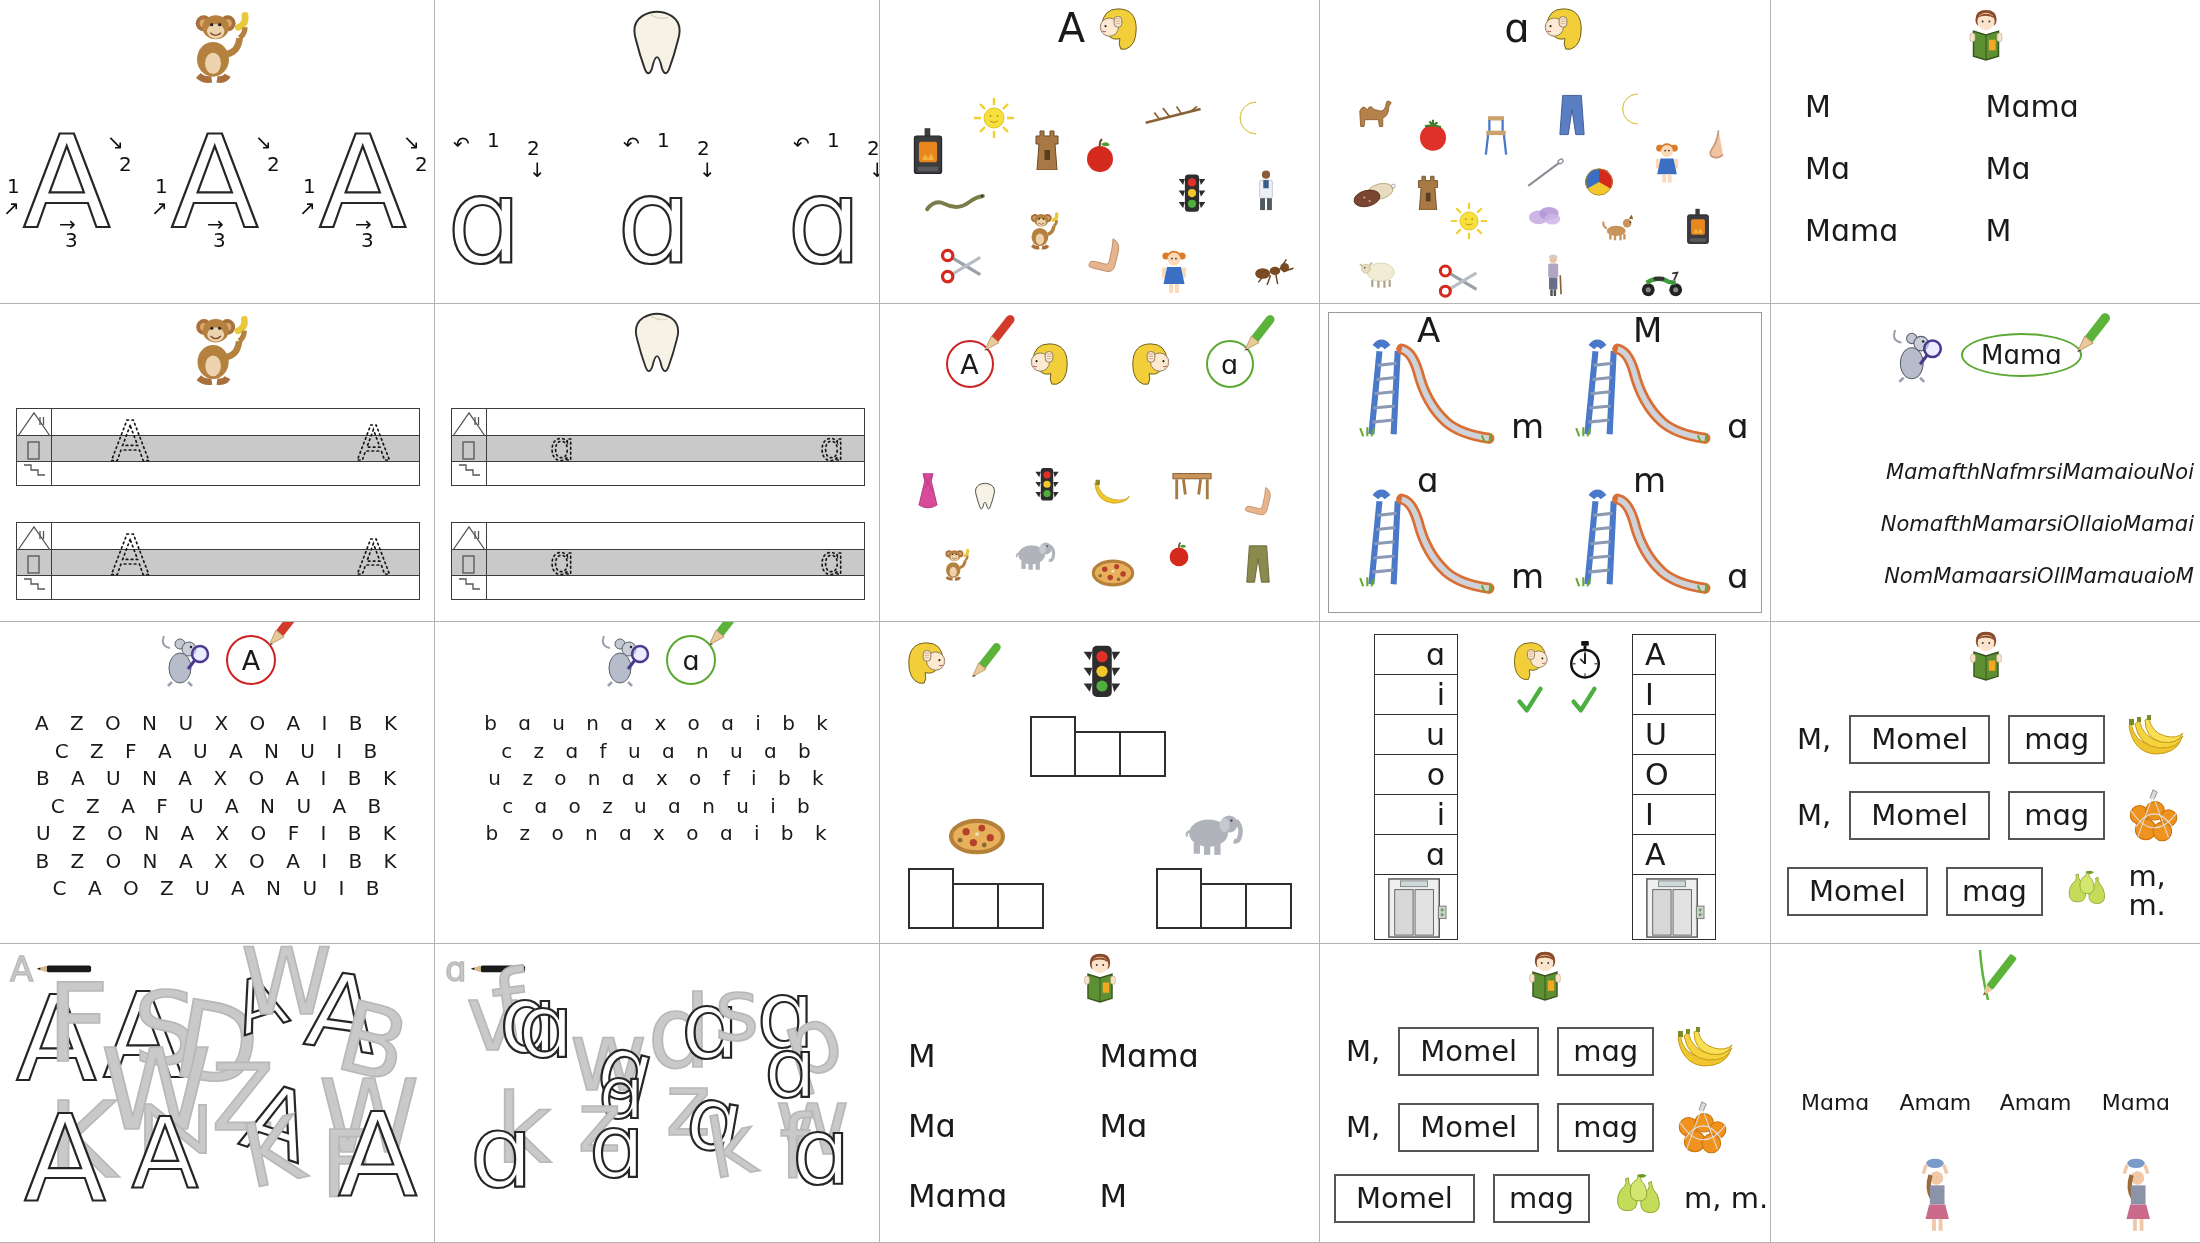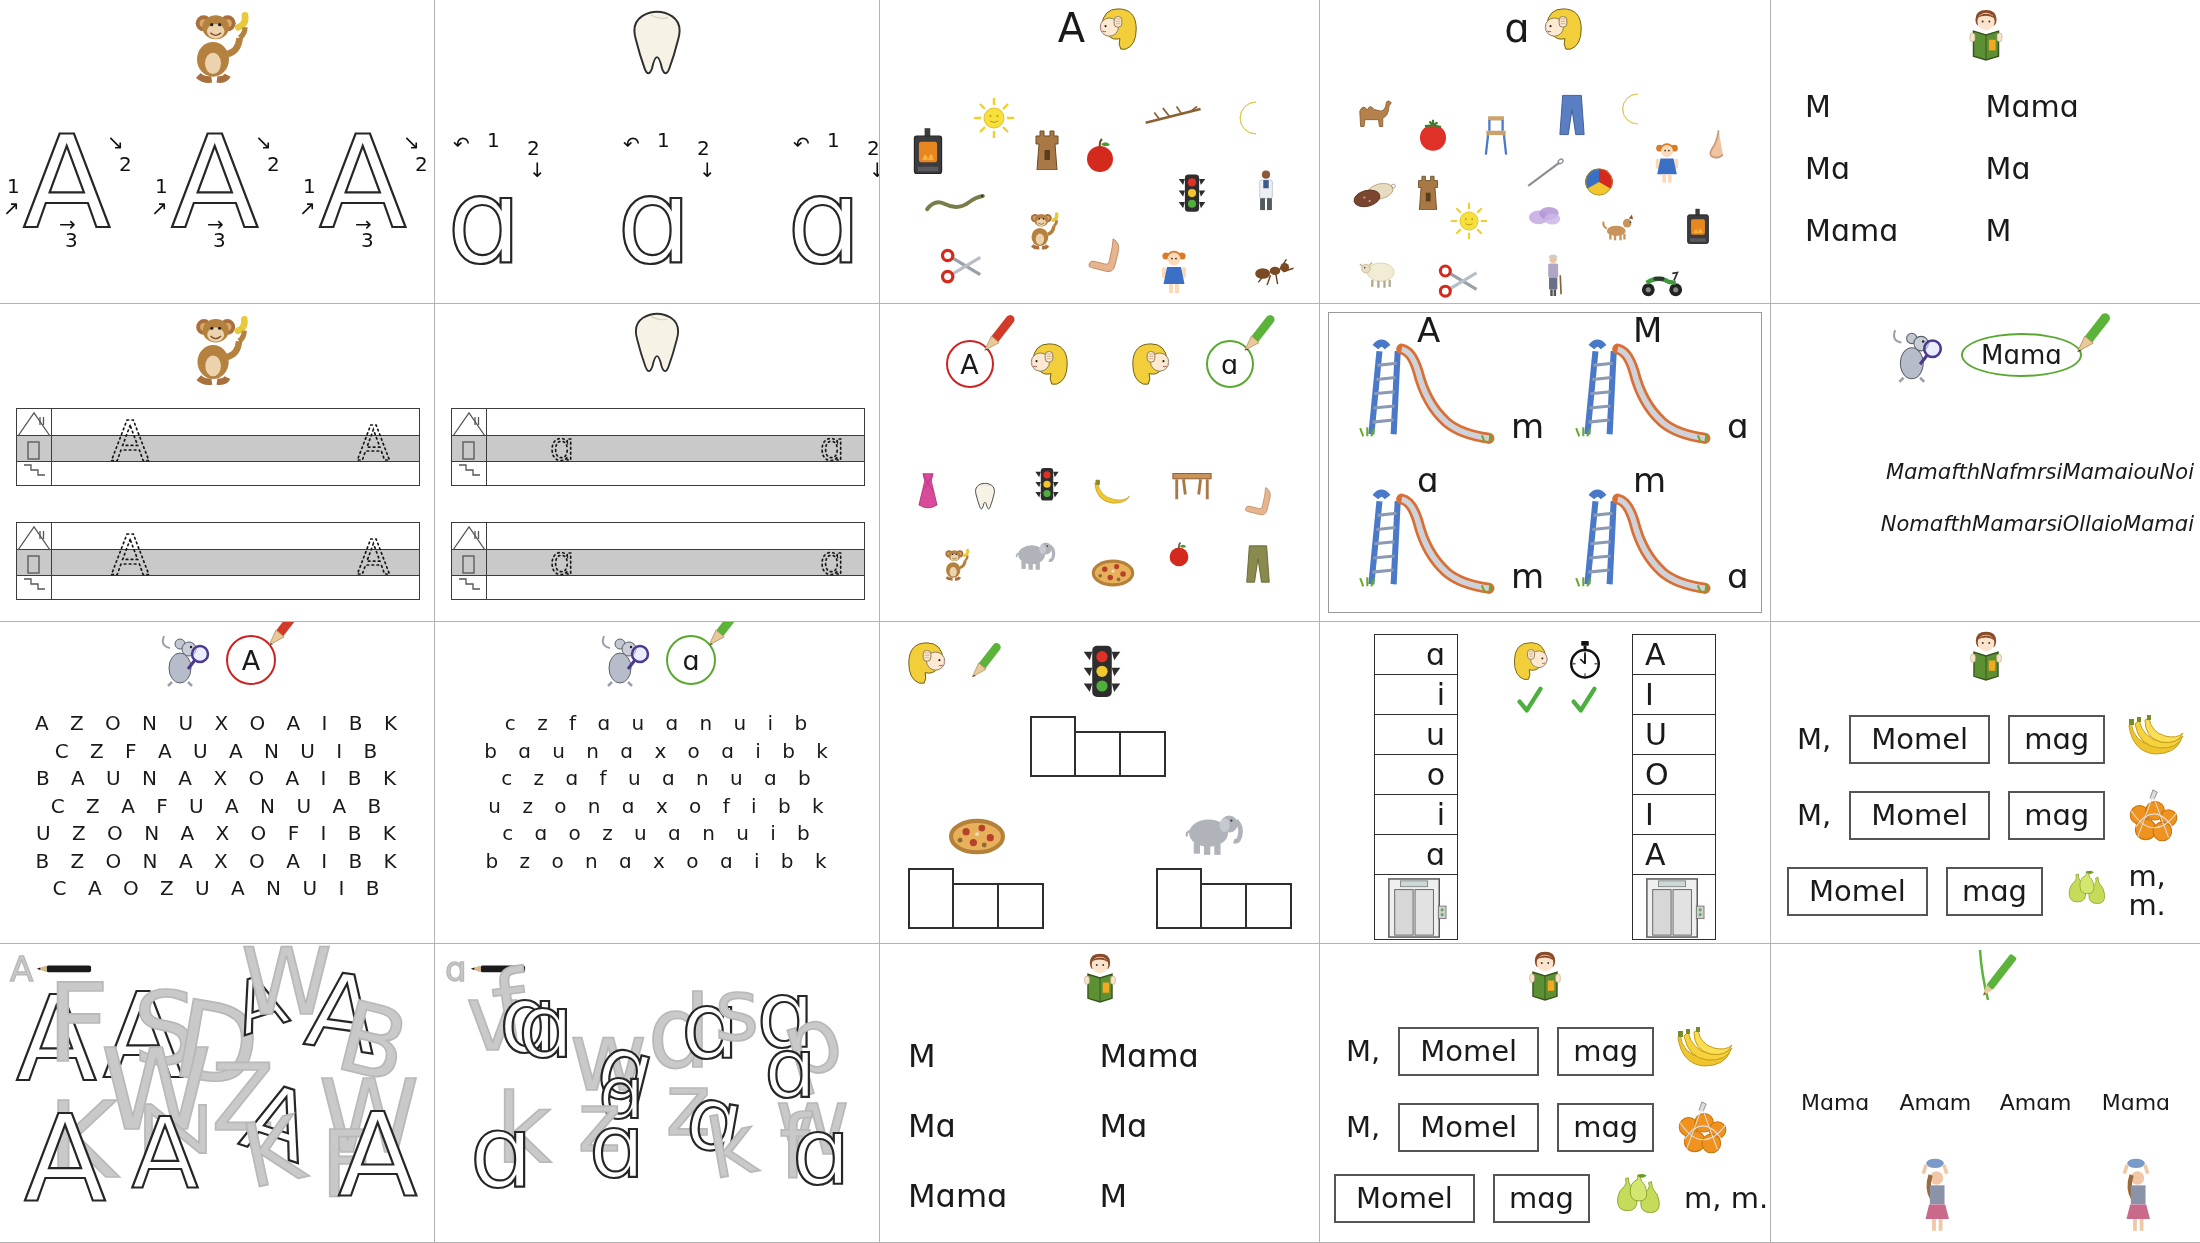--- a/index.html
+++ b/index.html
@@ -917,20 +917,21 @@
               <line x1="31" y1="5" x2="17" y2="23" stroke="#5cb33a" stroke-width="8" stroke-linecap="round"></line>
               <path d="M14 20 L8 33 L21 26 Z" fill="#e9c89a" stroke="#b89868" stroke-width="0.8"></path>
               <path d="M9.5 31.5 L8 33 L11.4 32.4 Z" fill="#333"></path>
             </svg>
           </span>
       </span>
     </div>
     <div class="scanlines" style="top:142px">
       <div>MɑmɑfthNɑfmrsiMɑmɑiouNoi</div>
       <div>NomɑfthMɑmɑrsiOllɑioMɑmɑi</div>
+      <div>NomMɑmɑɑrsiOllMɑmɑuɑioM</div>
     </div>
   </div>
 
   <div class="cell">
     <div class="hdr" style="top:10px;gap:12px">
       <span class="ico" style="width:56px">
           <svg viewBox="0 0 56 56">
             <path d="M12 16 q-10 -2 -6 -12" stroke="#9aa0ad" stroke-width="2" fill="none"></path>
             <ellipse cx="22" cy="36" rx="11" ry="15" fill="#b6bcc9" stroke="#5a5f6a"></ellipse>
             <circle cx="22" cy="12" r="5" fill="#c2c7d2" stroke="#5a5f6a"></circle>
@@ -982,21 +983,20 @@
         <span class="ico" style="width:46px;position:absolute;right:-30px;top:-28px">
             <svg viewBox="0 0 40 40">
               <line x1="31" y1="5" x2="17" y2="23" stroke="#5cb33a" stroke-width="8" stroke-linecap="round"></line>
               <path d="M14 20 L8 33 L21 26 Z" fill="#e9c89a" stroke="#b89868" stroke-width="0.8"></path>
               <path d="M9.5 31.5 L8 33 L11.4 32.4 Z" fill="#333"></path>
             </svg>
           </span>
       </span>
     </div>
     <div class="lgrid" style="top:88px">
-      <div>c z f ɑ u ɑ n u i b</div>
       <div>b ɑ u n ɑ x o ɑ i b k</div>
       <div>c z ɑ f u ɑ n u ɑ b</div>
       <div>u z o n ɑ x o f i b k</div>
       <div>c ɑ o z u ɑ n u i b</div>
       <div>b z o n ɑ x o ɑ i b k</div>
     </div>
   </div>
 
   <div class="cell">
     <div style="position:absolute;left:24px;top:18px;display:flex;gap:14px;align-items:center">

